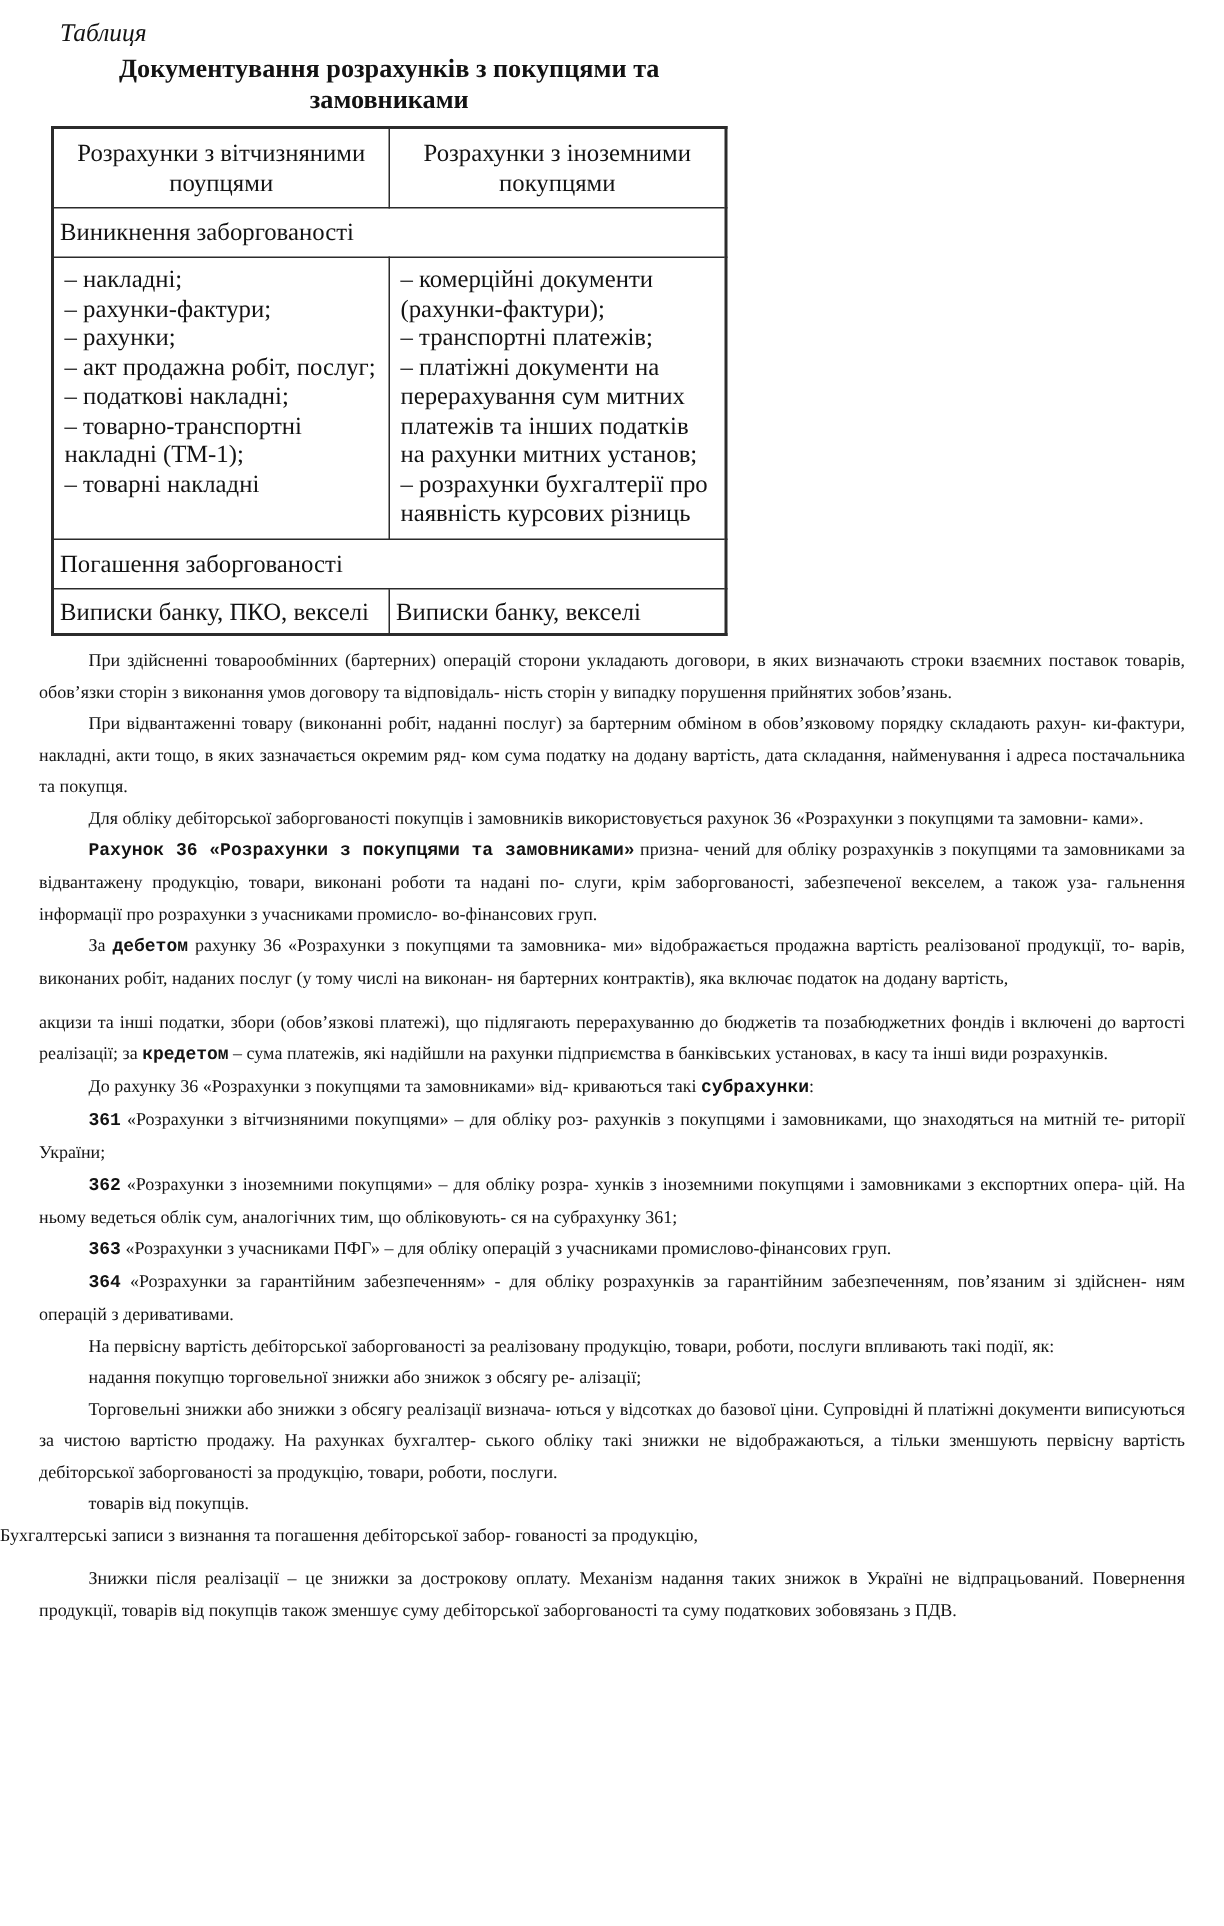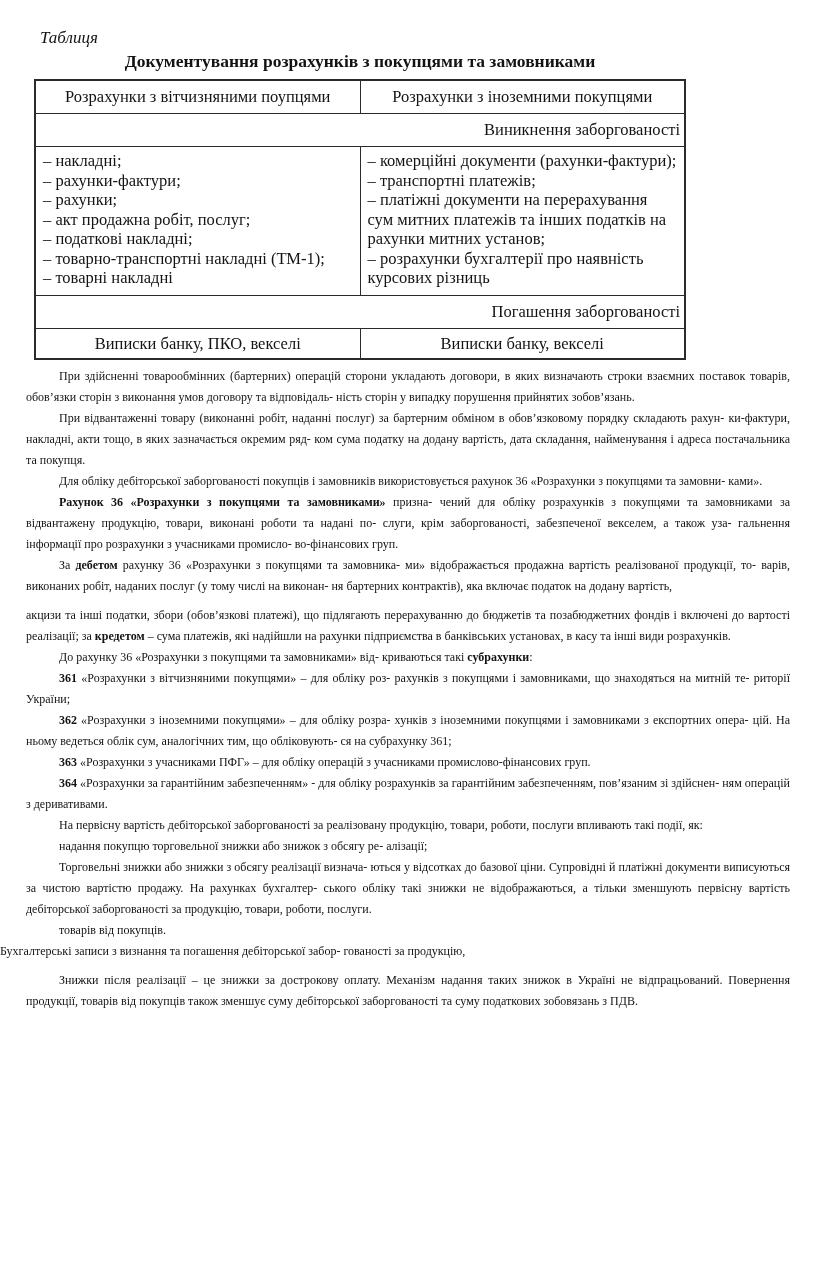--- a/index.html
+++ b/index.html
@@ -4,64 +4,64 @@
 <style>
   * { margin: 0; padding: 0; box-sizing: border-box; }
   html, body { width: 816px; }
   body {
     height: 1284px;
     background: #ffffff;
     color: #131313;
     font-family: "Liberation Serif", "DejaVu Serif", serif;
     overflow: hidden;
   }
-  .page { padding: 28px 26px 0 26px; }
+  .page { padding: 12px 26px 0 26px; }
 
   .table-label {
     font-style: italic;
     font-size: 17px;
     margin-left: 14px;
     line-height: 20px;
   }
-  .table-wrap { width: 652px; margin-left: 8px; }
+  .table-wrap { width: 451px; margin-left: 8px; }
   .table-title {
     text-align: center;
     font-weight: bold;
     font-size: 17.5px;
     margin: 3px 0 7px 0;
     line-height: 21px;
   }
   table.doc-table {
     border-collapse: collapse;
     width: 100%;
     border: 2px solid #2b2b2b;
     table-layout: fixed;
   }
   .doc-table th, .doc-table td {
     border: 1px solid #2b2b2b;
     font-size: 16.5px;
     font-weight: normal;
     vertical-align: top;
   }
   .doc-table th { text-align: center; padding: 6px 4px; line-height: 20px; }
-  td.section-cell { text-align: right; padding: 6px 4px; line-height: 20px; }
+  td.section-cell { text-align: left; padding: 6px 4px; line-height: 20px; }
   td.docs-cell { padding: 4px 7px 7px 7px; line-height: 19.5px; }
-  td.repay-cell { text-align: center; padding: 5px 4px; line-height: 19px; }
+  td.repay-cell { text-align: left; padding: 5px 4px; line-height: 19px; }
   .cell-line { text-align: left; }
 
   .body-text { margin-top: 6px; }
   p.para {
     font-size: 12px;
     line-height: 21px;
     text-align: justify;
   }
   p.indent { text-indent: 33px; }
   p.gap { margin-top: 8px; }
   p.outdent { margin-left: -26px; text-indent: 0; }
-  p.para b { font-weight: bold; }
+  p.para b { font-weight: bold; font-family: Liberation Mono, monospace; }
 </style>
 </head>
 <body>
 
 <div class="page">
 
   <div class="table-label">Таблиця</div>
 
   <div class="table-wrap">
     <div class="table-title">Документування розрахунків з покупцями та замовниками</div>

